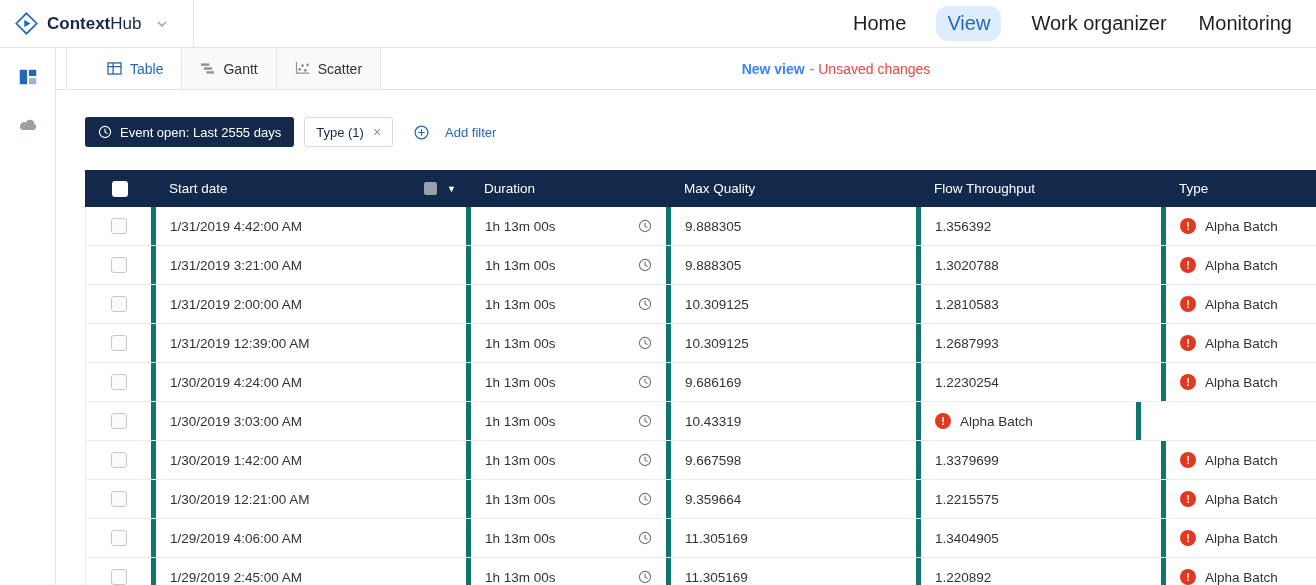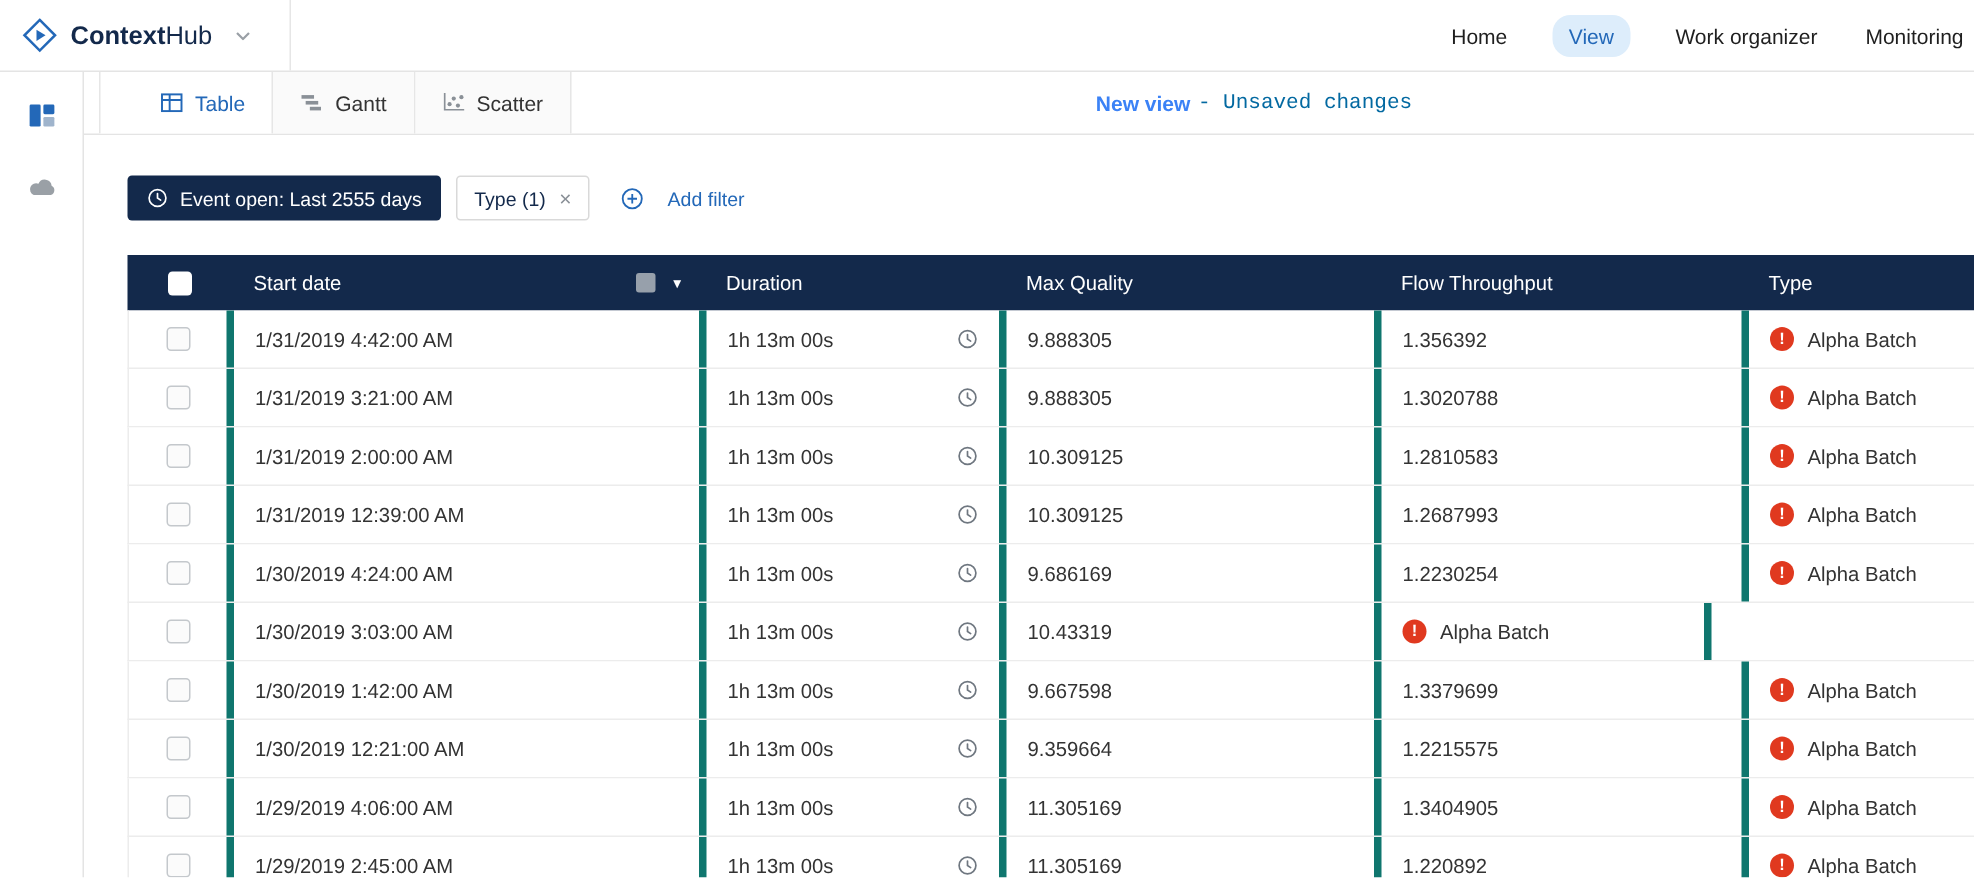--- a/index.html
+++ b/index.html
@@ -4,27 +4,27 @@
 <style>
   * { box-sizing: border-box; }
   html,body { margin:0; padding:0; }
   body {
     width:1316px; height:585px; overflow:hidden;
     font-family:"Liberation Sans", sans-serif;
     background:#ffffff; color:#333;
   }
   
   .topbar { height:48px; border-bottom:1px solid #e4e4e4; display:flex; align-items:center;
-            padding:0 5px 0 14px; background:#fff; }
+            padding:0 22px 0 14px; background:#fff; }
   .brand { display:flex; align-items:center; gap:8px; }
   .brand-text { font-size:17px; color:#13294b; }
   .brand-text b { font-weight:700; }
   .brand-chevron { margin-left:8px; display:inline-flex; }
   .topbar-divider { width:1px; height:47px; background:#e6e6e6; margin-left:26px; }
-  .topnav { margin-left:auto; display:flex; align-items:center; gap:28px; font-size:14px; color:#1f1f1f; }
+  .topnav { margin-left:auto; display:flex; align-items:center; gap:28px; font-size:20px; color:#1f1f1f; }
   .nav-item { cursor:pointer; padding:6px 2px; white-space:nowrap; }
   .nav-item.active { background:#ddedfb; color:#2368b8; padding:6px 11px; border-radius:12px; }
 
   
   .main { display:flex; height:537px; }
   .sidebar { width:56px; flex:none; border-right:1px solid #e4e4e4; display:flex; flex-direction:column;
              align-items:center; padding-top:10px; gap:10px; background:#fff; }
   .side-btn { width:40px; height:38px; border:none; background:transparent; display:flex;
               align-items:center; justify-content:center; cursor:pointer; border-radius:3px; }
   .content { flex:1; min-width:0; display:flex; flex-direction:column; overflow:hidden; }
@@ -35,21 +35,21 @@
   .tabs { display:flex; margin-left:10px; }
   .tab { display:flex; align-items:center; gap:8px; padding:0 18px; font-size:14px; color:#333;
          background:#fafafa; border:none; border-right:1px solid #e6e6e6; cursor:pointer; }
   .tab:first-child { border-left:1px solid #e6e6e6; }
   .tab .ticon { display:inline-flex; color:#8a9097; }
   .tab.active { background:#fff; color:#2368b8;padding-left:40px; }
   .tab.active .ticon { color:#2368b8; }
   .view-title { position:absolute; left:300px; right:0; top:0; bottom:0; display:flex; align-items:center;
                 justify-content:center; font-size:14px; pointer-events:none; }
   .vt-name { font-weight:700; color:#3b82f6; }
-  .vt-status { color:#0369a1; margin-left:5px;font-family:Liberation Mono, monospace; }
+  .vt-status { color:#ef4444; margin-left:5px; }
 
   
   .filters { display:flex; align-items:center; gap:10px; margin:27px 0 0 29px; }
   .pill { display:flex; align-items:center; gap:8px; background:#13294b; color:#fff; font-size:13px;
           height:30px; padding:0 13px; border-radius:3px; cursor:pointer; }
   .pill .clock { color:#fff; }
   .chip { display:flex; align-items:center; gap:9px; background:#fff; border:1px solid #d9d9d9;
           color:#13294b; font-size:13px; height:30px; padding:0 11px; border-radius:3px; cursor:pointer; }
   .chip .x { color:#8a9097; font-size:14px; line-height:1; cursor:pointer; }
   .addfilter { display:flex; align-items:flex-end; gap:16px; background:none; border:none; color:#2368b8;

